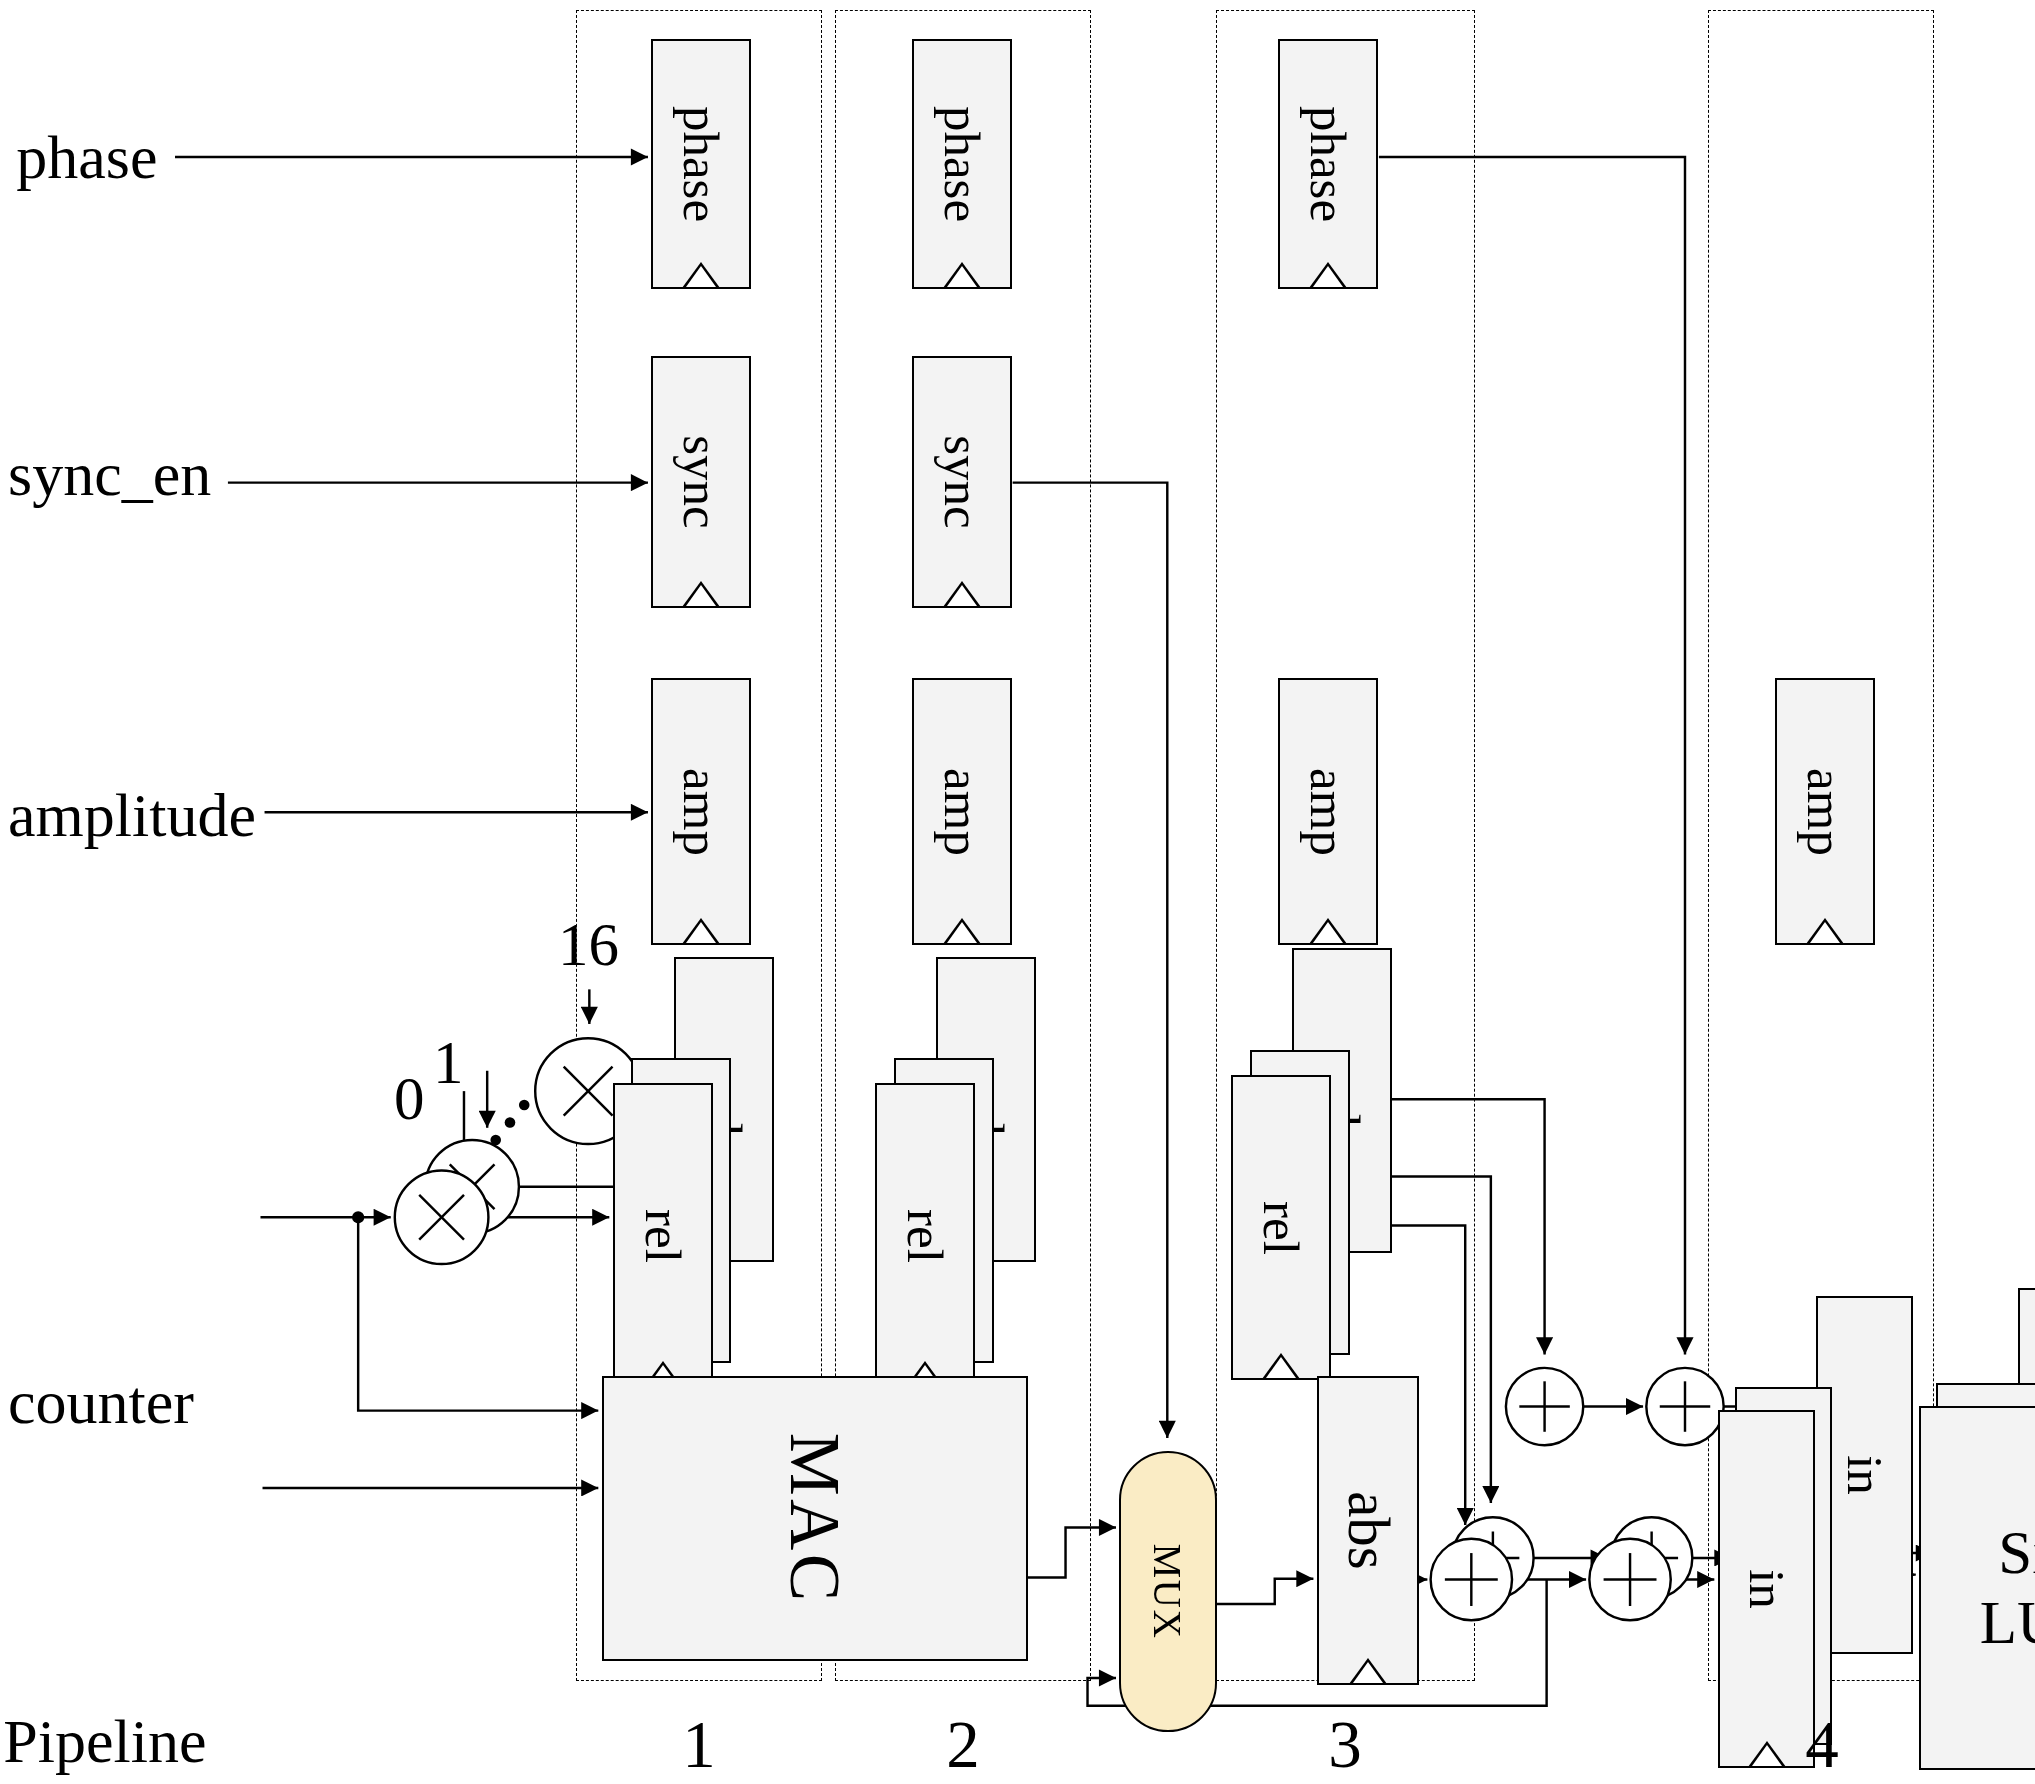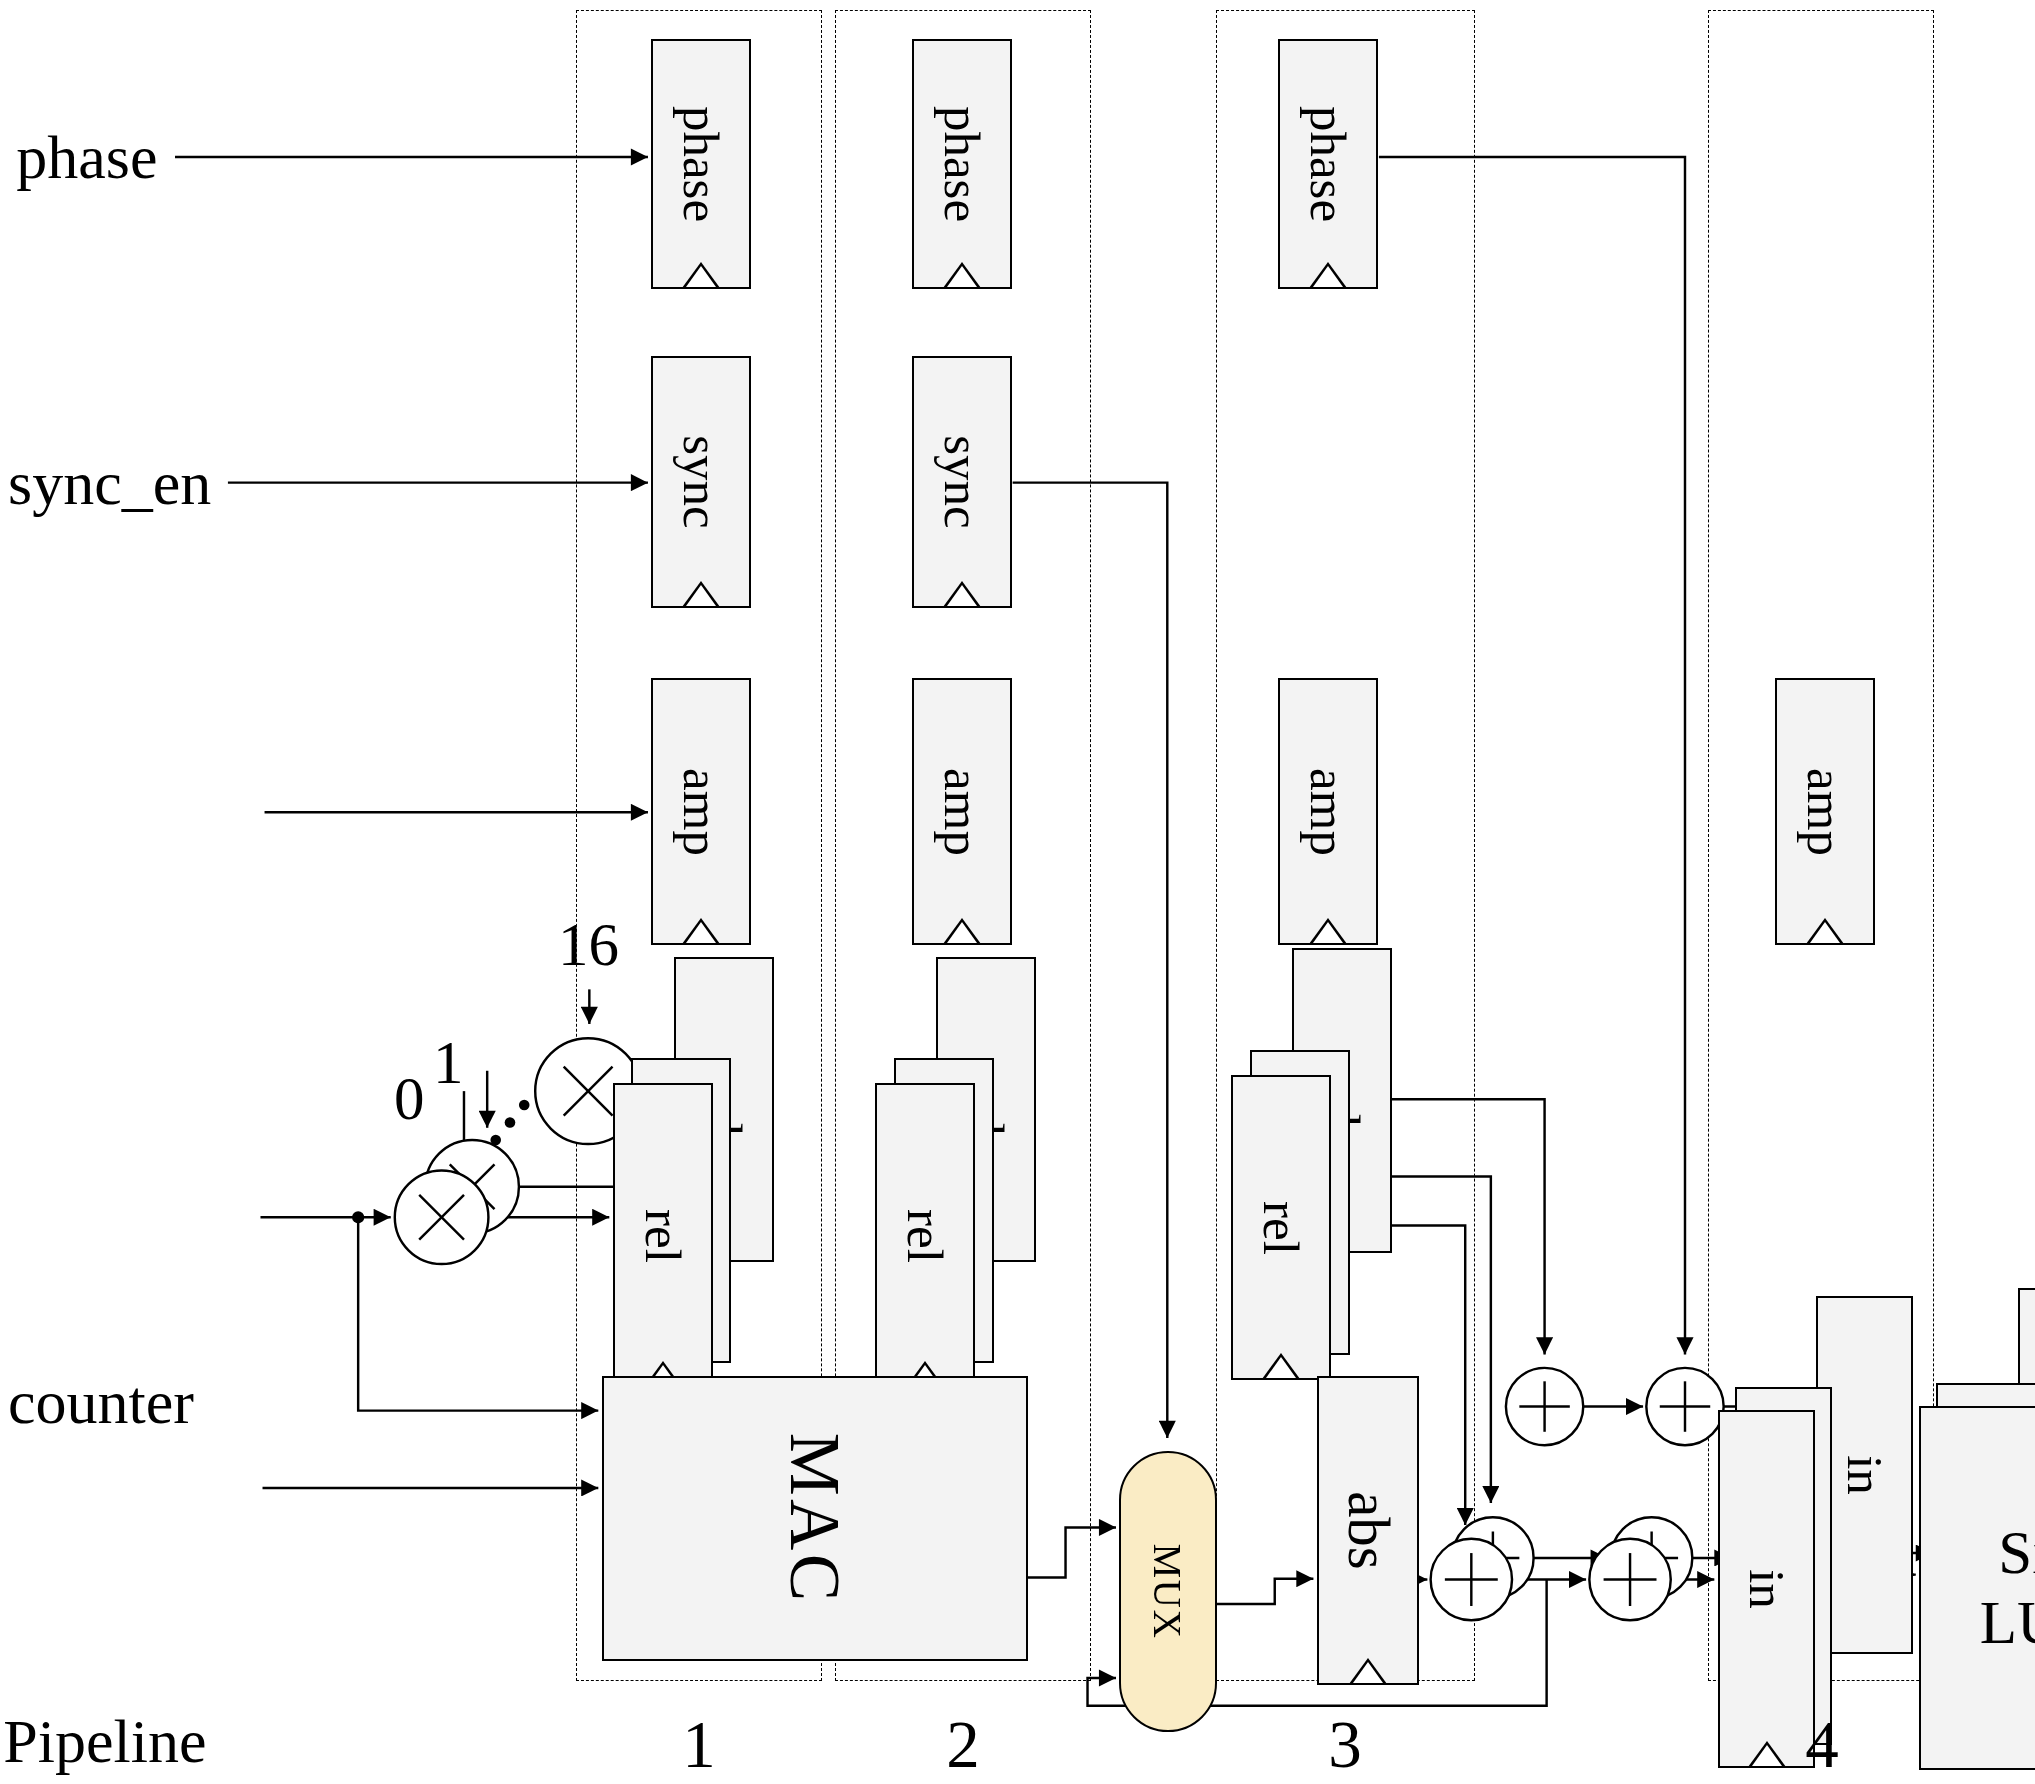--- a/index.html
+++ b/index.html
@@ -253,21 +253,22 @@
 
   <div class="reg sin" style="left:2018px; top:1288px; width:240px; height:364px;">
     
   </div>
   <div class="reg sin" style="left:1936px; top:1383px; width:240px; height:364px;"></div>
   <div class="reg sin" style="left:1919px; top:1406px; width:240px; height:364px;">
     <span class="htext">Sin LUT</span>
   </div>
 
   <div class="lbl" style="left:16.3px; top:122px;">phase</div>
-  <div class="lbl" style="left:8.1px; top:448px;">sync_en</div>
+  <div class="lbl" style="left:8.1px; top:439px;">sync_en</div>
+  <div class="lbl" style="left:8.1px; top:780px;">amplitude</div>
   <div class="lbl" style="left:8.1px; top:1367px;">counter</div>
 
   <div class="const" style="left:394px; top:1064px;">0</div>
   <div class="const" style="left:433px; top:1028px;">1</div>
   <div class="const" style="left:558px; top:910px;">16</div>
 
   <div class="lbl" style="left:3.3px; top:1706px;">Pipeline</div>
   <div class="stageno" style="left:699px; top:1706px;">1</div>
   <div class="stageno" style="left:963px; top:1706px;">2</div>
   <div class="stageno" style="left:1345px; top:1706px;">3</div>

